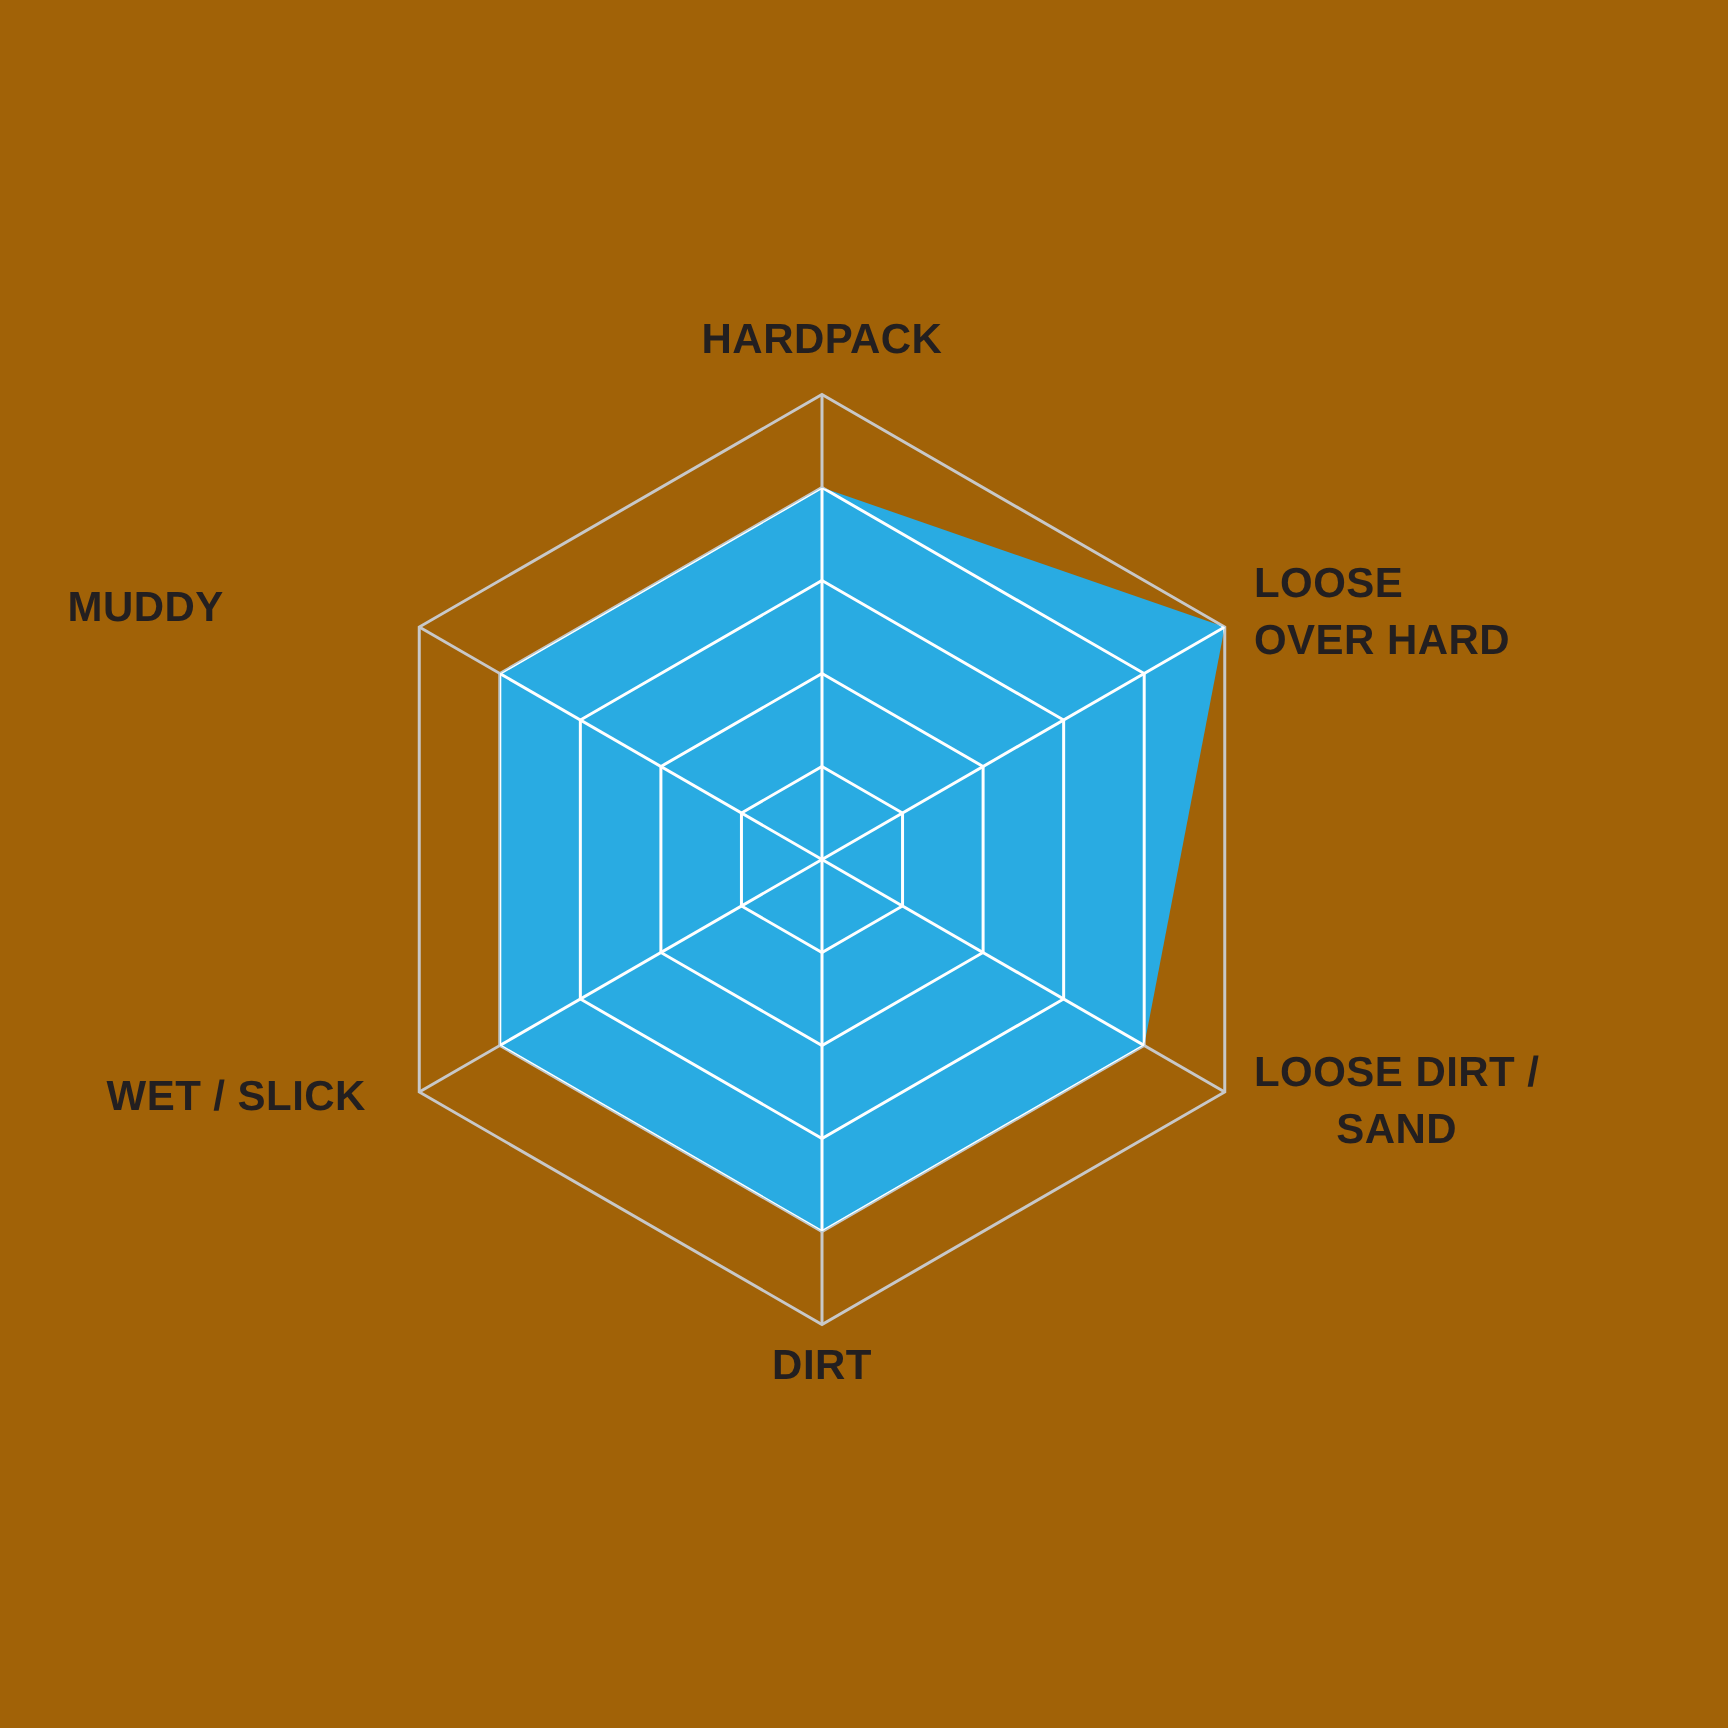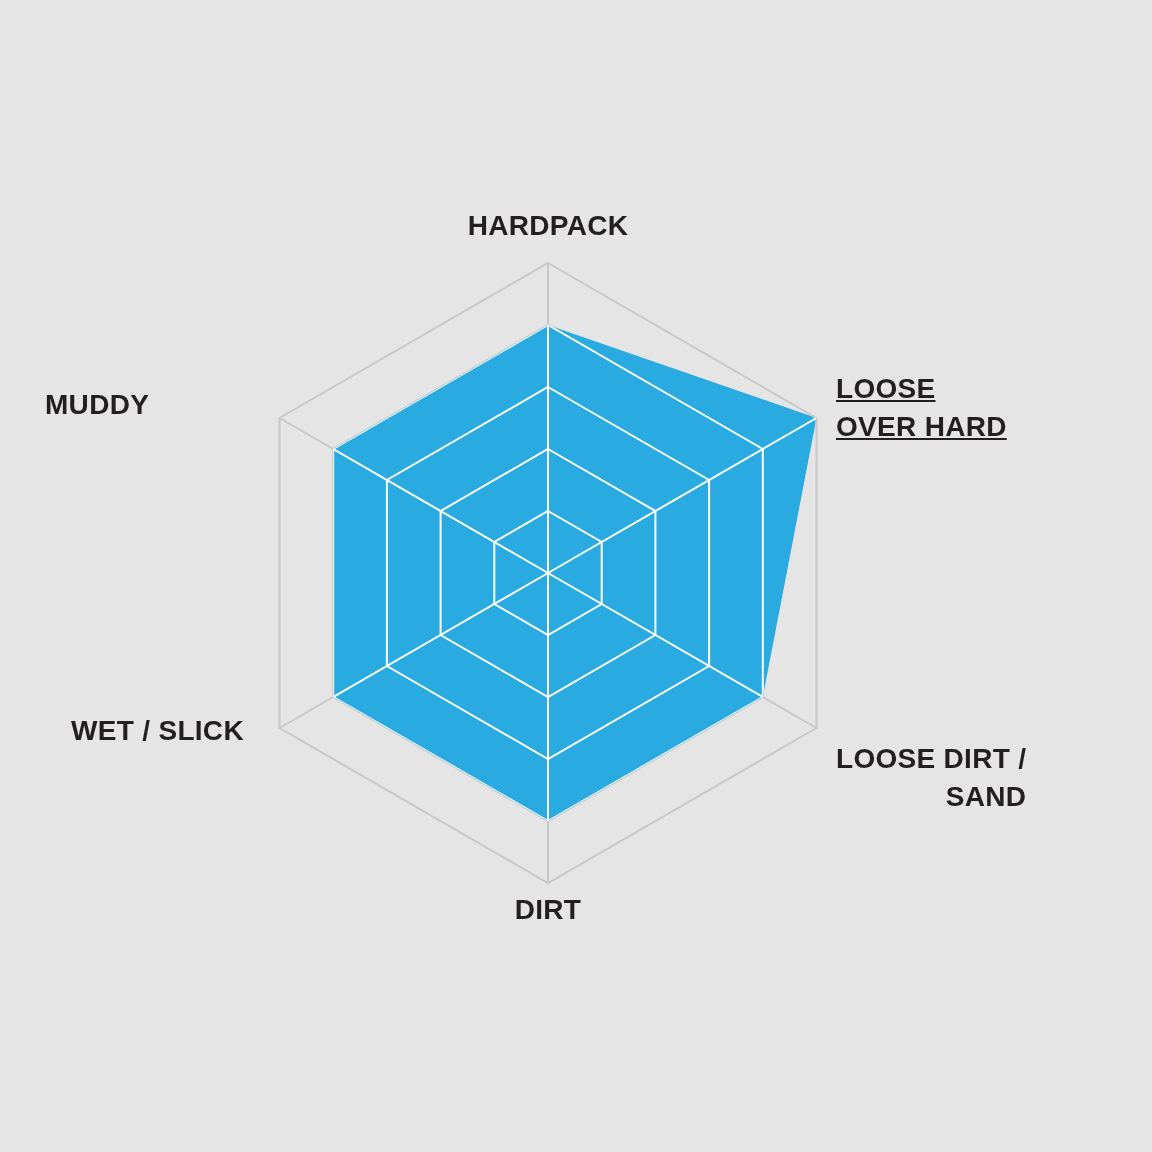--- a/index.html
+++ b/index.html
@@ -8,21 +8,21 @@
     background: #ffffff;
     width: 1152px;
     height: 1152px;
     overflow: hidden;
     font-family: "Liberation Sans", "DejaVu Sans", sans-serif;
   }
   .stage {
     position: relative;
     width: 1152px;
     height: 1152px;
-    background: #e5e5e5;
+    background: #a16207;
   }
   #radar-svg {
     position: absolute;
     left: 0;
     top: 0;
   }
   .lbl {
     position: absolute;
     font-weight: bold;
     font-size: 28px;
@@ -34,27 +34,25 @@
   .lbl-hardpack {
     left: 548px;
     top: 207px;
     transform: translateX(-50%);
     text-align: center;
   }
   .lbl-loose-over-hard {
     left: 836px;
     top: 370px;
     text-align: left;
-    text-decoration: underline;
   }
   .lbl-loose-dirt-sand {
     left: 836px;
     top: 696px;
-    text-align: right;
-    margin-top: 44px;
+    text-align: center;
   }
   .lbl-rocky {
     left: 548px;
     top: 891px;
     transform: translateX(-50%);
     text-align: center;
   }
   .lbl-wet-slick {
     left: 45px;
     width: 225px;

